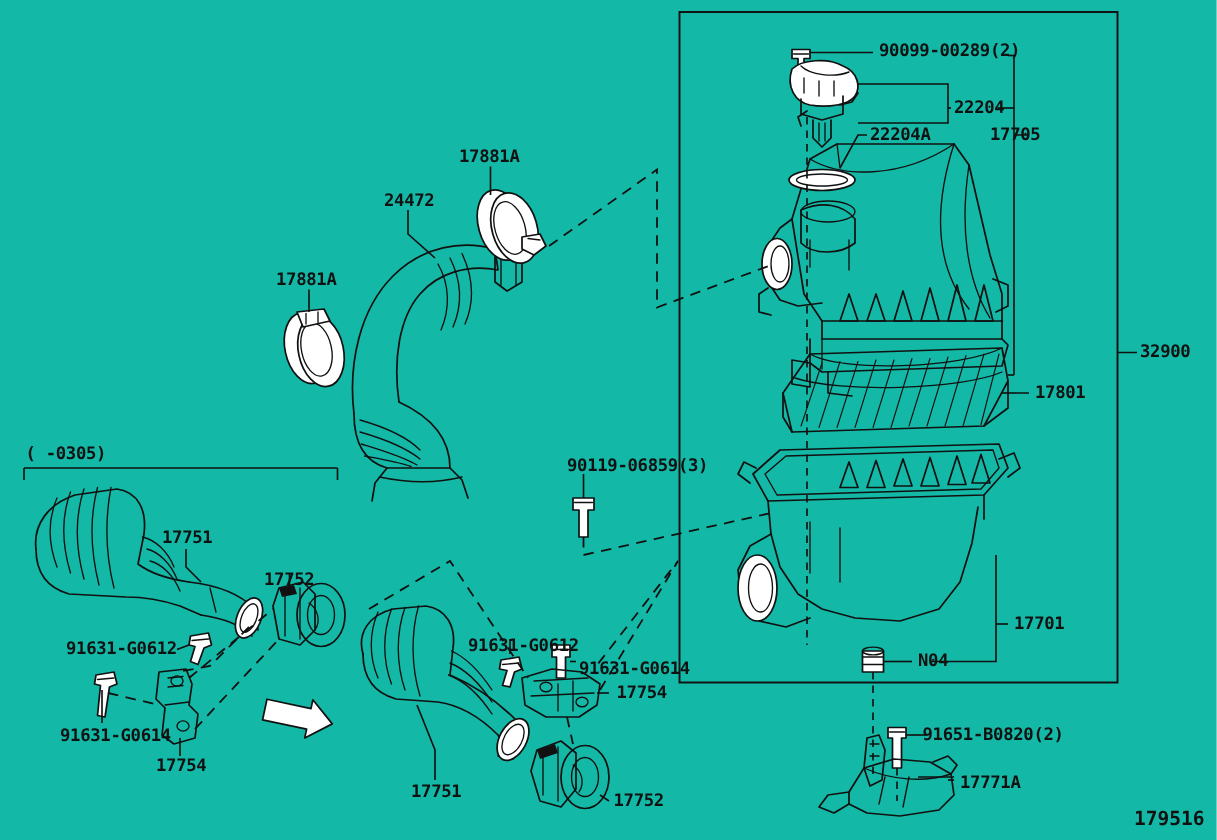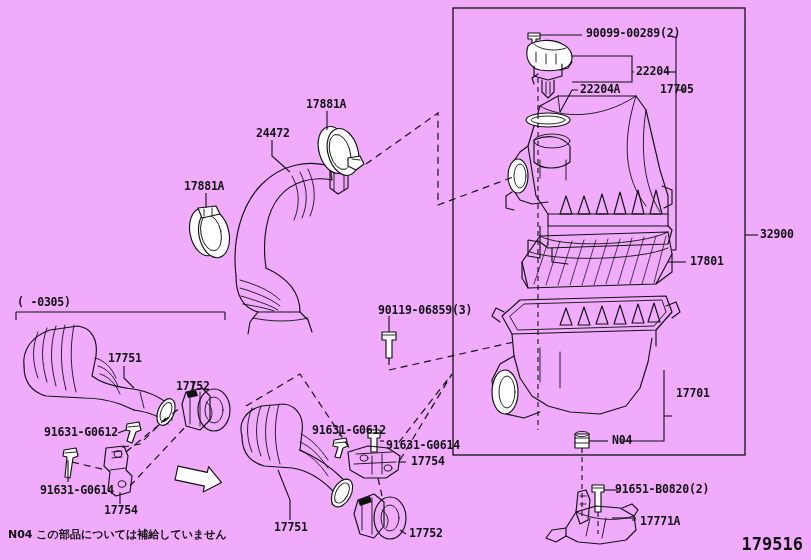--- a/index.html
+++ b/index.html
@@ -1,38 +1,38 @@
 <!DOCTYPE html>
 <html><head>
 <meta charset="utf-8">
 <style>
   html,body{margin:0;padding:0;background:#ffffff;}
   body{
     width:811px;height:560px;overflow:hidden;
     font-family:"DejaVu Sans Mono","Liberation Mono",monospace;
     color:#111;
   }
-  #stage{position:relative;width:811px;height:560px;background:#f0abfc;}
+  #stage{position:relative;width:811px;height:560px;background:#14b8a6;}
   #art{position:absolute;left:0;top:0;width:811px;height:560px;}
   .lbl{
     position:absolute;
     font-family:"DejaVu Sans Mono","Liberation Mono",monospace;
     font-size:11.5px;font-weight:bold;letter-spacing:-0.2px;
     color:#111;white-space:nowrap;line-height:1;
   }
   .foot{
     position:absolute;left:8px;
     font-family:"DejaVu Sans","Liberation Sans",sans-serif;
     font-size:11px;font-weight:bold;color:#111;white-space:nowrap;
   }
   .foot .jp{font-family:"DejaVu Sans","Liberation Sans",sans-serif;}
   .dwg{
     position:absolute;right:8px;bottom:6px;
     font-family:"DejaVu Sans Mono","Liberation Mono",monospace;
-    font-size:17px;font-weight:bold;color:#111;
+    font-size:13px;font-weight:bold;color:#111;
   }
 </style>
 </head>
 <body>
 
 <div id="stage">
 
 <svg id="art" viewBox="0 0 811 560">
   <defs>
     <style>
@@ -416,41 +416,37 @@
     <path class="ld" d="M398 462 L406 462"></path>
   </g>
 </svg>
 
 <div class="lbl" style="left:586px;top:28px">90099-00289(2)</div>
 <div class="lbl" style="left:636px;top:66px">22204</div>
 <div class="lbl" style="left:580px;top:84px">22204A</div>
 <div class="lbl" style="left:660px;top:84px">17705</div>
 <div class="lbl" style="left:760px;top:229px">32900</div>
 <div class="lbl" style="left:690px;top:256px">17801</div>
-<div class="lbl" style="left:676px;top:388px">17701</div>
+<div class="lbl" style="left:676px;top:410px">17701</div>
 <div class="lbl" style="left:612px;top:435px">N04</div>
 <div class="lbl" style="left:615px;top:484px">91651-B0820(2)</div>
 <div class="lbl" style="left:640px;top:516px">17771A</div>
 <div class="lbl" style="left:378px;top:305px">90119-06859(3)</div>
 <div class="lbl" style="left:256px;top:128px">24472</div>
 <div class="lbl" style="left:306px;top:99px">17881A</div>
 <div class="lbl" style="left:184px;top:181px">17881A</div>
 <div class="lbl" style="left:108px;top:353px">17751</div>
 <div class="lbl" style="left:176px;top:381px">17752</div>
 <div class="lbl" style="left:44px;top:427px">91631-G0612</div>
 <div class="lbl" style="left:40px;top:485px">91631-G0614</div>
 <div class="lbl" style="left:104px;top:505px">17754</div>
 <div class="lbl" style="left:274px;top:522px">17751</div>
 <div class="lbl" style="left:409px;top:528px">17752</div>
 <div class="lbl" style="left:312px;top:425px">91631-G0612</div>
 <div class="lbl" style="left:386px;top:440px">91631-G0614</div>
 <div class="lbl" style="left:411px;top:456px">17754</div>
 
 <div class="lbl" style="left:17px;top:297px">(    -0305)</div>
 
-<div class="foot" style="top:527px">
-  <span class="jp">N04</span>
-  <span class="jp">この部品については補給していません</span>
+
+<div class="dwg">179516</div>
+
 </div>
 
-<div class="dwg">179516</div>
-
-</div>
-
 </body></html>

